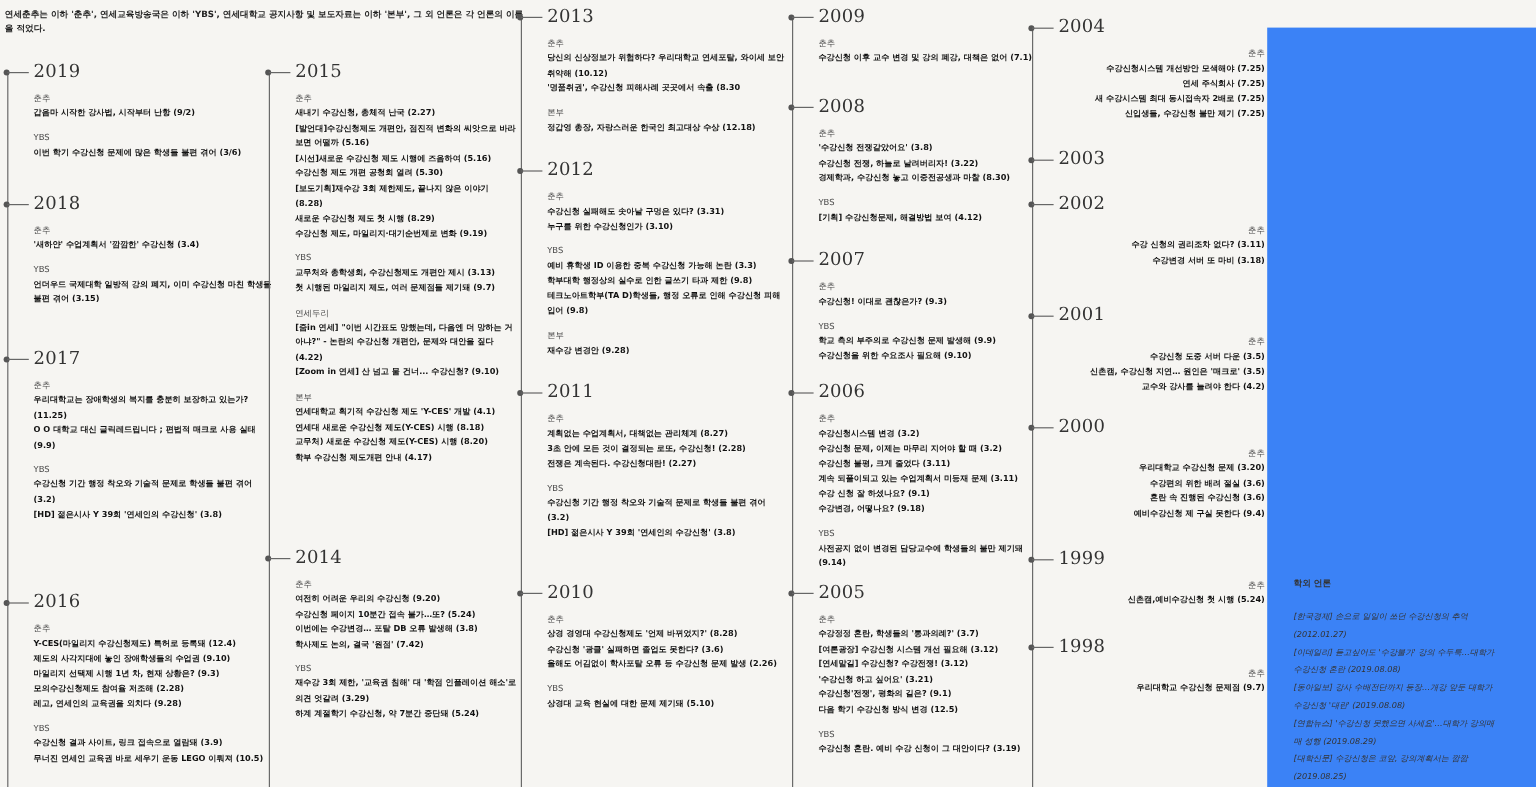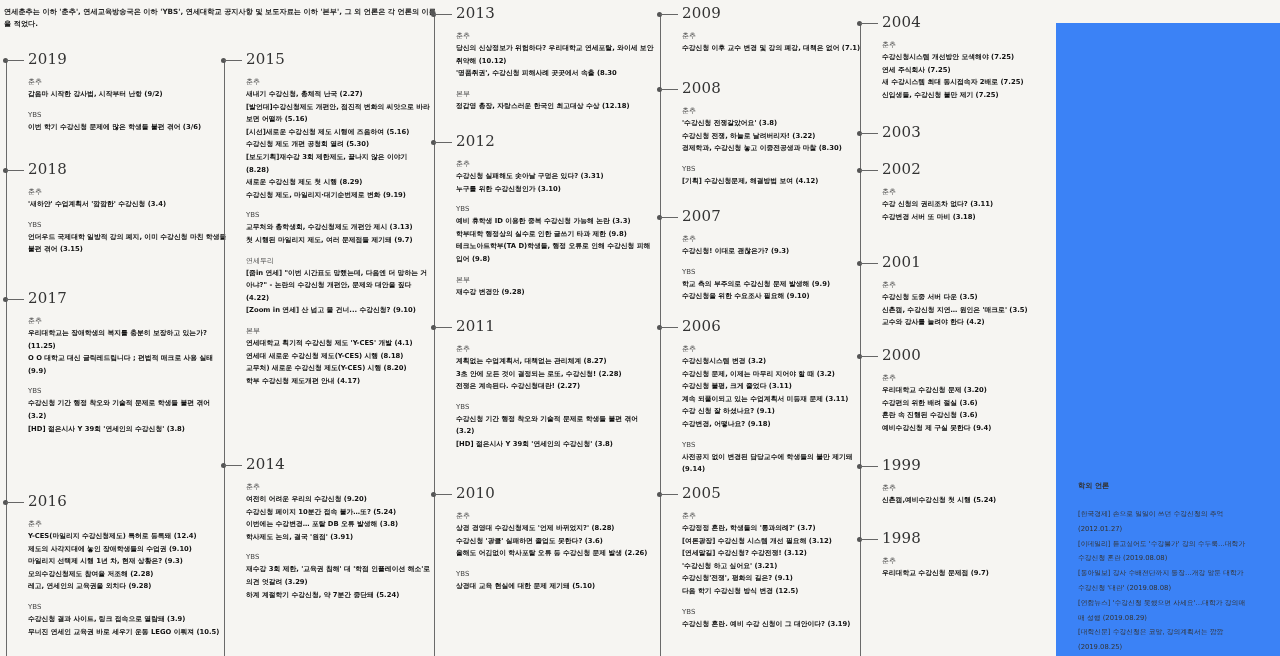--- a/index.html
+++ b/index.html
@@ -27,21 +27,21 @@
   }
   .entries { position:absolute; left:22px; }
   .sec { margin-bottom:8px; }
   .src { font-size:7px; line-height:12px; color:#444; }
   .item { font-size:6.8px; line-height:12.6px; color:#111; font-weight:bold; }
   .side {
     position:absolute; left:1056px; top:23px; width:224px; height:633px;
     background:#3b82f6;
   }
   .side .head { position:absolute; left:22px; top:458px; font-size:7.2px; color:#333; font-weight:bold; }
-  .side .list { position:absolute; left:22px; top:484px; width:196px; }
+  .side .list { position:absolute; left:22px; top:484px; width:196px;font-style:italic; }
   .side .list div { font-size:6.8px; line-height:14.8px; color:#333; }
 </style>
 </head>
 <body>
 
 <div class="intro">연세춘추는 이하 '춘추', 연세교육방송국은 이하 'YBS', 연세대학교 공지사항 및 보도자료는 이하 '본부', 그 외 언론은 각 언론의 이름을 적었다.</div>
 
 <div class="col" style="left:4px;width:216px;">
   <div class="vline" style="left:2px;top:60px;height:596px;"></div>
 
@@ -158,21 +158,21 @@
   <div class="yr" style="left:2px;top:465px;">
     <span class="dot"></span>
       <span class="tick"></span>
     <span class="label">2014</span>
     <div class="entries" style="top:16px;width:186px;">
       <div class="sec">
           <div class="src">춘추</div>
         <div class="item">여전히 어려운 우리의 수강신청 (9.20)</div>
         <div class="item">수강신청 페이지 10분간 접속 불가…또? (5.24)</div>
         <div class="item">이번에는 수강변경… 포탈 DB 오류 발생해 (3.8)</div>
-        <div class="item">학사제도 논의, 결국 '원점' (3.91)</div>
+        <div class="item">학사제도 논의, 결국 '원점' (7.42)</div>
         </div>
       <div class="sec">
           <div class="src">YBS</div>
         <div class="item">재수강 3회 제한, '교육권 침해' 대 '학점 인플레이션 해소'로 의견 엇갈려 (3.29)</div>
         <div class="item">하계 계절학기 수강신청, 약 7분간 중단돼 (5.24)</div>
         </div>
     </div>
   </div>
 </div>
 
@@ -343,21 +343,21 @@
         <div class="item">다음 학기 수강신청 방식 변경 (12.5)</div>
         </div>
       <div class="sec">
           <div class="src">YBS</div>
         <div class="item">수강신청 혼란. 예비 수강 신청이 그 대안이다? (3.19)</div>
         </div>
     </div>
   </div>
 </div>
 
-<div class="col" style="left:858px;width:196px;">
+<div class="col" style="left:858px;width:196px;text-align:right;">
   <div class="vline" style="left:2px;top:23px;height:633px;"></div>
 
   <div class="yr" style="left:2px;top:23px;">
     <span class="dot"></span>
       <span class="tick"></span>
     <span class="label">2004</span>
     <div class="entries" style="top:16px;width:172px;">
       <div class="sec">
           <div class="src">춘추</div>
         <div class="item">수강신청시스템 개선방안 모색해야 (7.25)</div>

